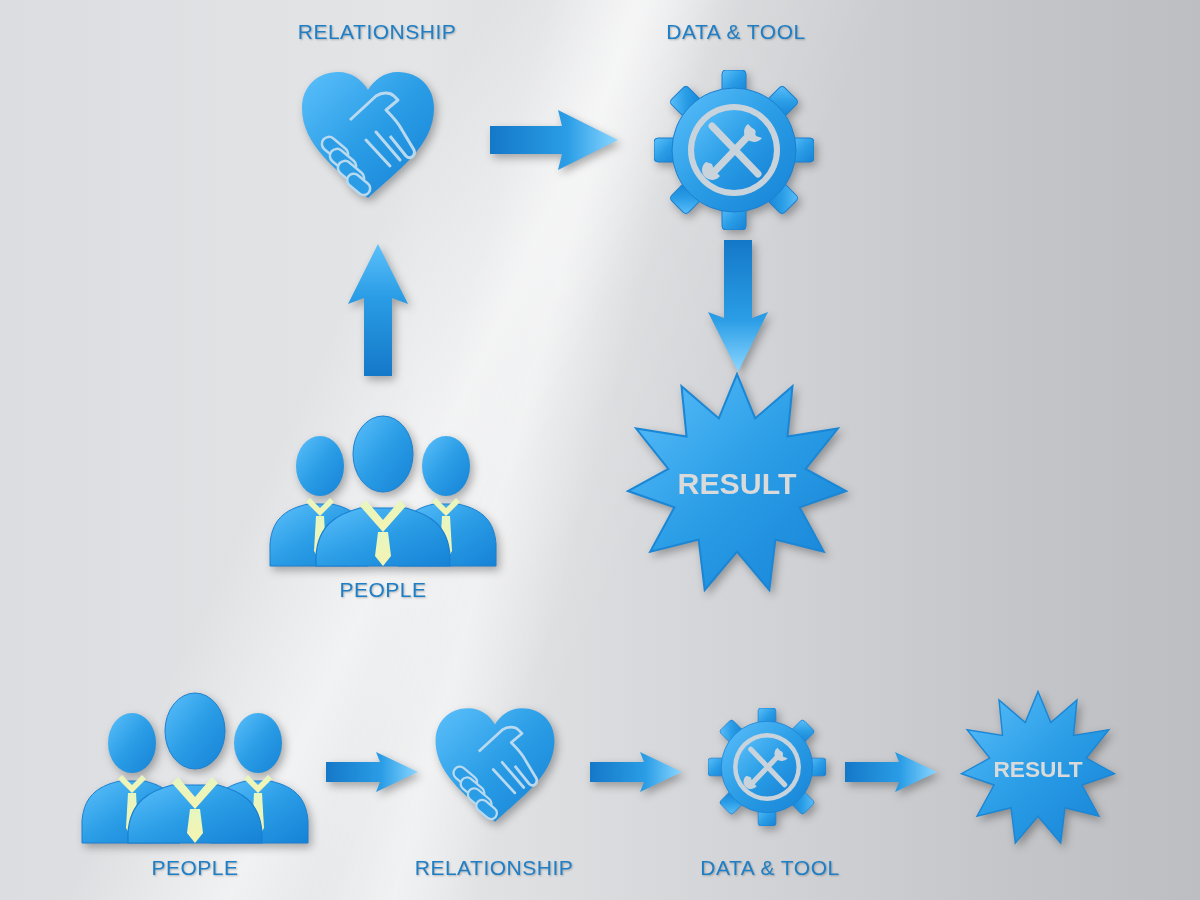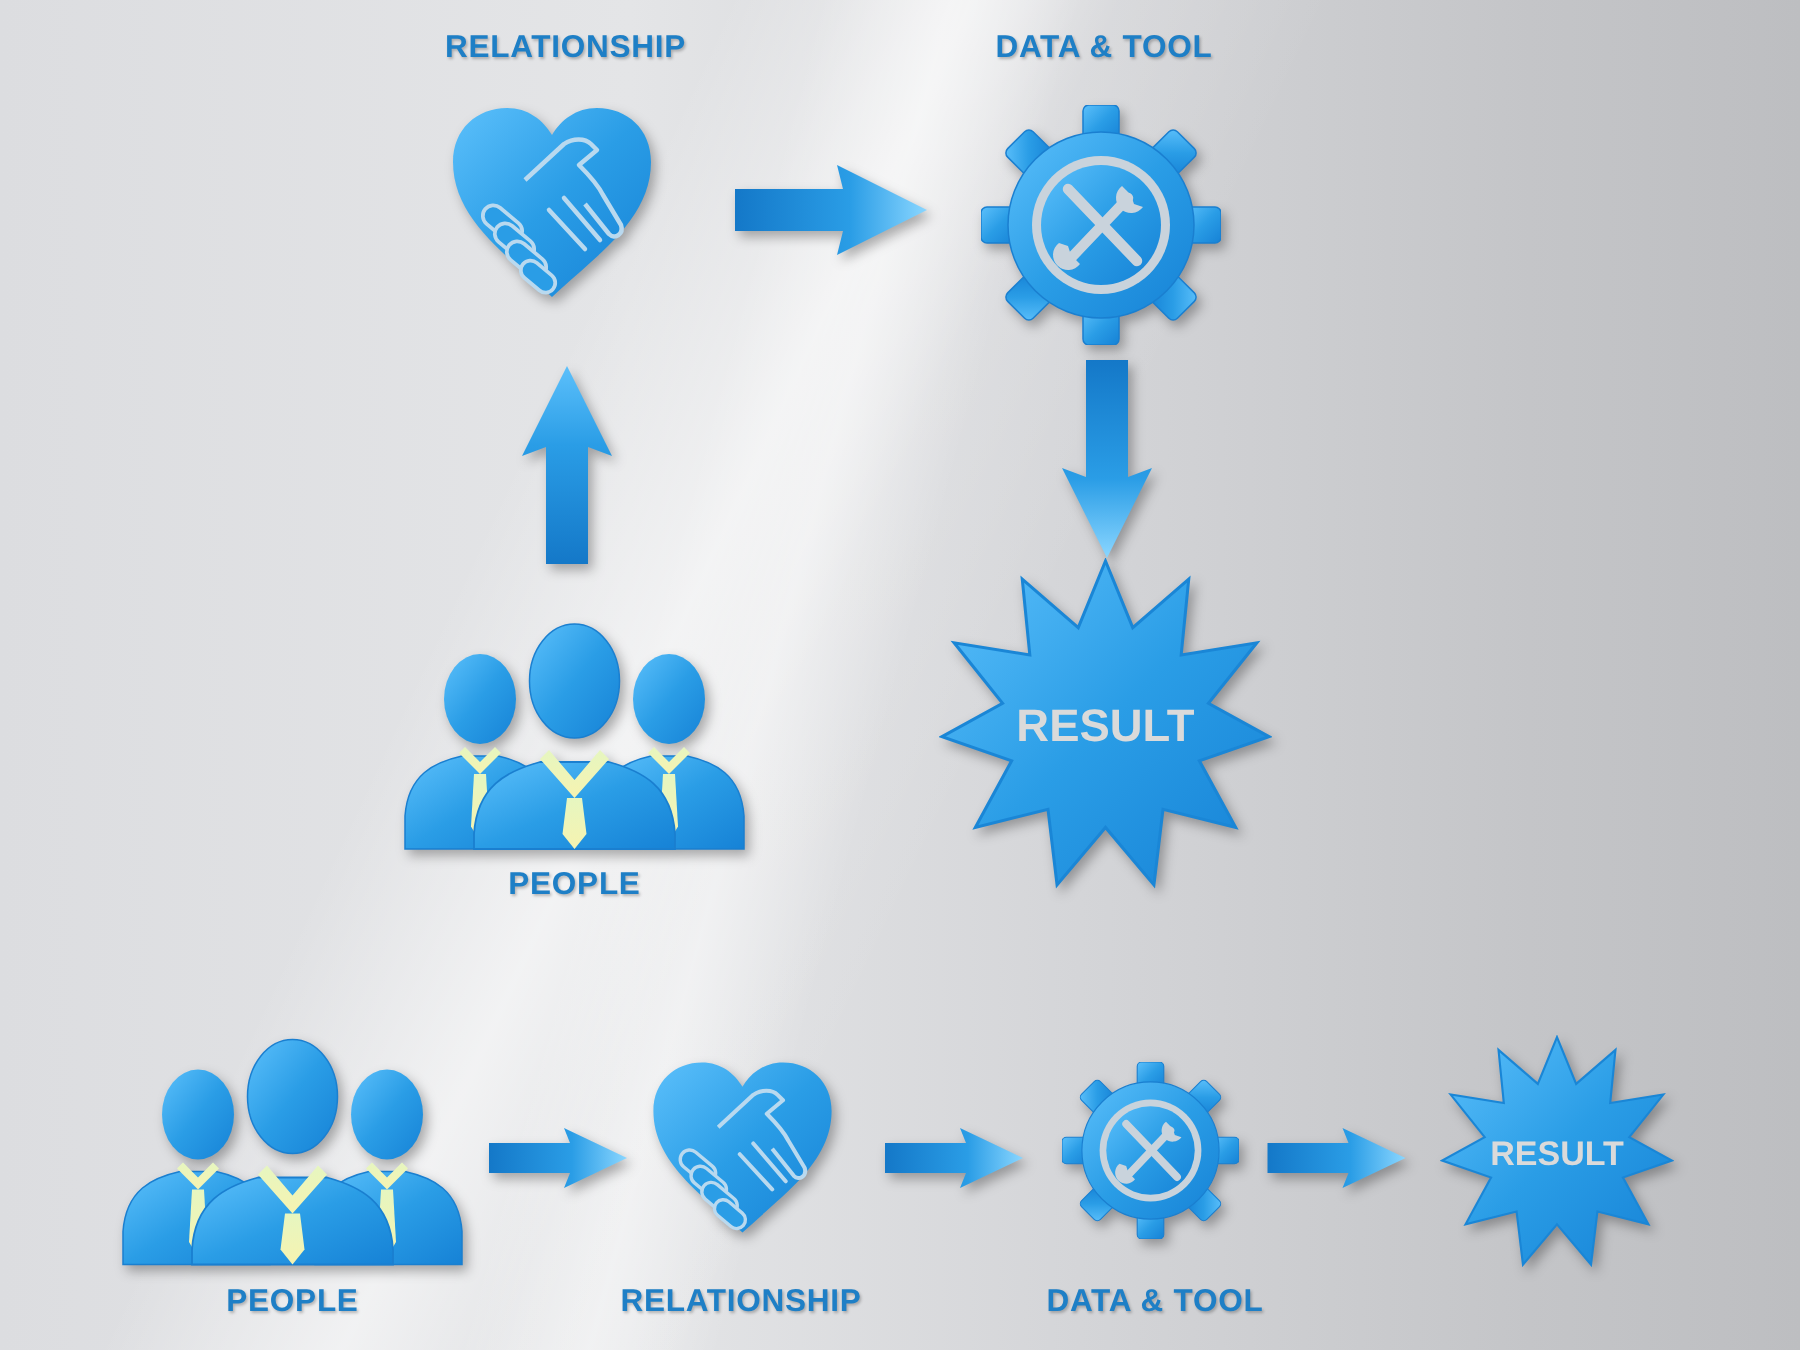--- a/index.html
+++ b/index.html
@@ -5,21 +5,21 @@
   html, body { margin:0; padding:0; }
   body {
     width:1200px; height:900px; overflow:hidden; position:relative;
     font-family:"Liberation Sans", sans-serif;
     background:
       linear-gradient(115deg, rgba(255,255,255,0) 30%, rgba(255,255,255,0.55) 40%, rgba(255,255,255,0.15) 46%, rgba(255,255,255,0) 55%),
       linear-gradient(105deg, rgba(255,255,255,0) 38%, rgba(255,255,255,0.45) 44%, rgba(255,255,255,0) 50%),
       linear-gradient(90deg, #dcdde0 0%, #e4e5e7 35%, #d4d5d8 60%, #c4c5c8 85%, #bdbec1 100%);
   }
   .label {
-    position:absolute; color:#1e7fc6; font-weight:bold; font-size:21px;
+    position:absolute; color:#1e7fc6; font-weight:normal; font-size:21px;
     letter-spacing:0.5px; text-align:left; white-space:nowrap;
     text-shadow: 1px 1px 2px rgba(0,0,0,0.25);
     transform:translateX(-50%);
   }
   .icon { position:absolute; }
   .icon svg { display:block; overflow:visible; filter: drop-shadow(3px 4px 4px rgba(0,0,0,0.3)); }
   .result-text {
     font-family:"Liberation Sans", sans-serif; font-weight:bold; fill:#dadada;
   }
 </style>

